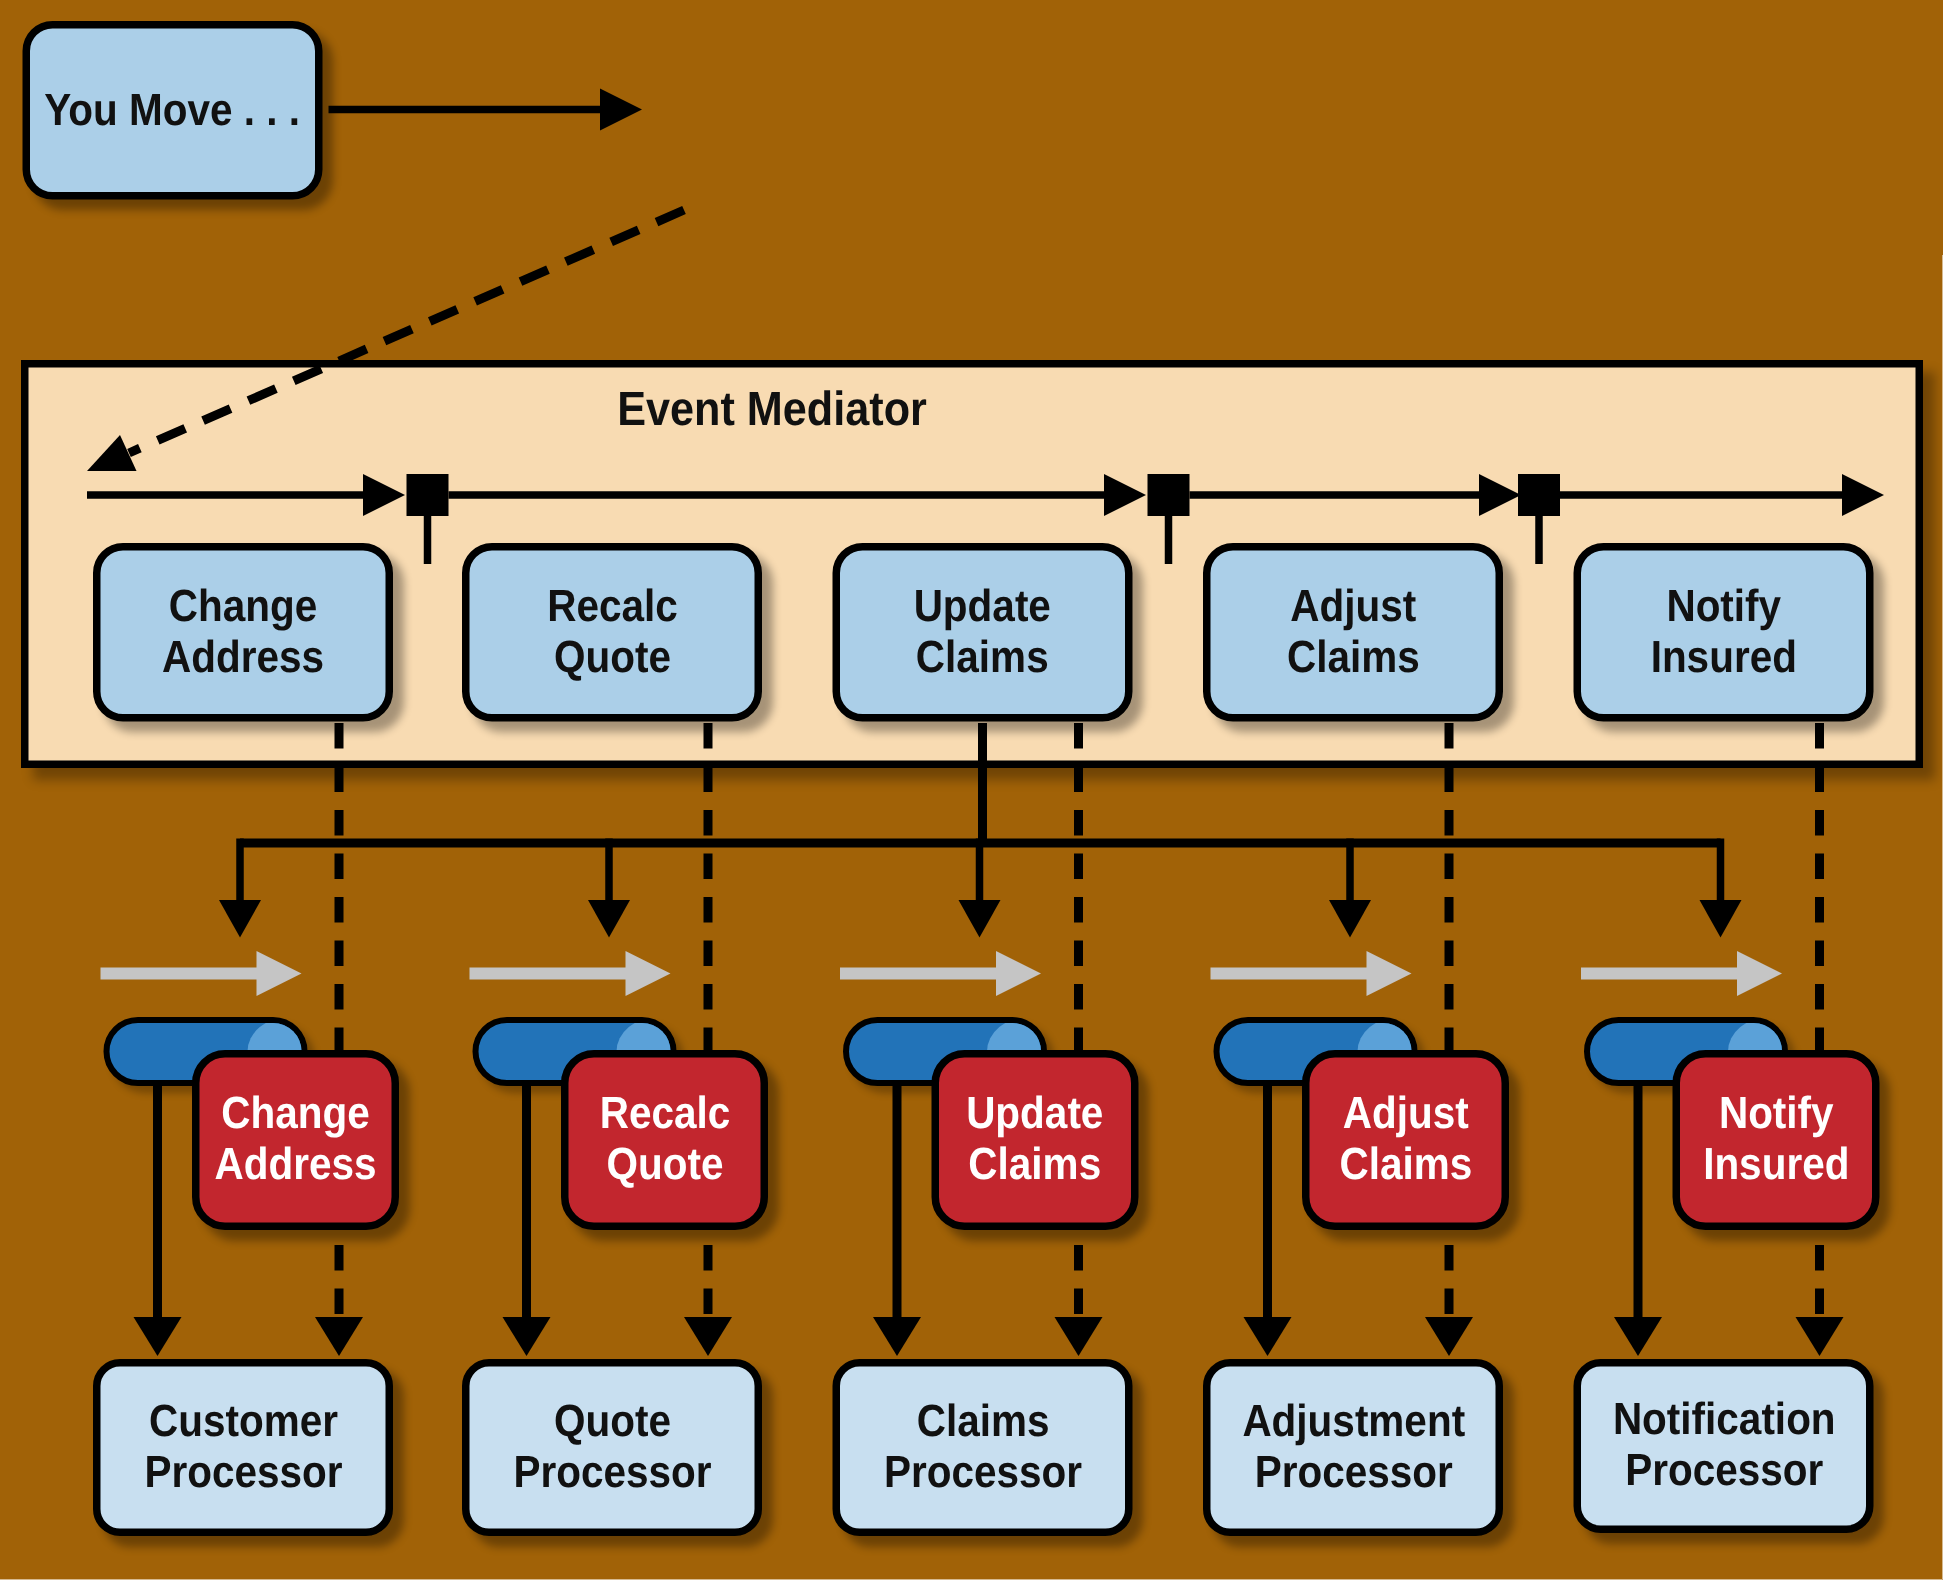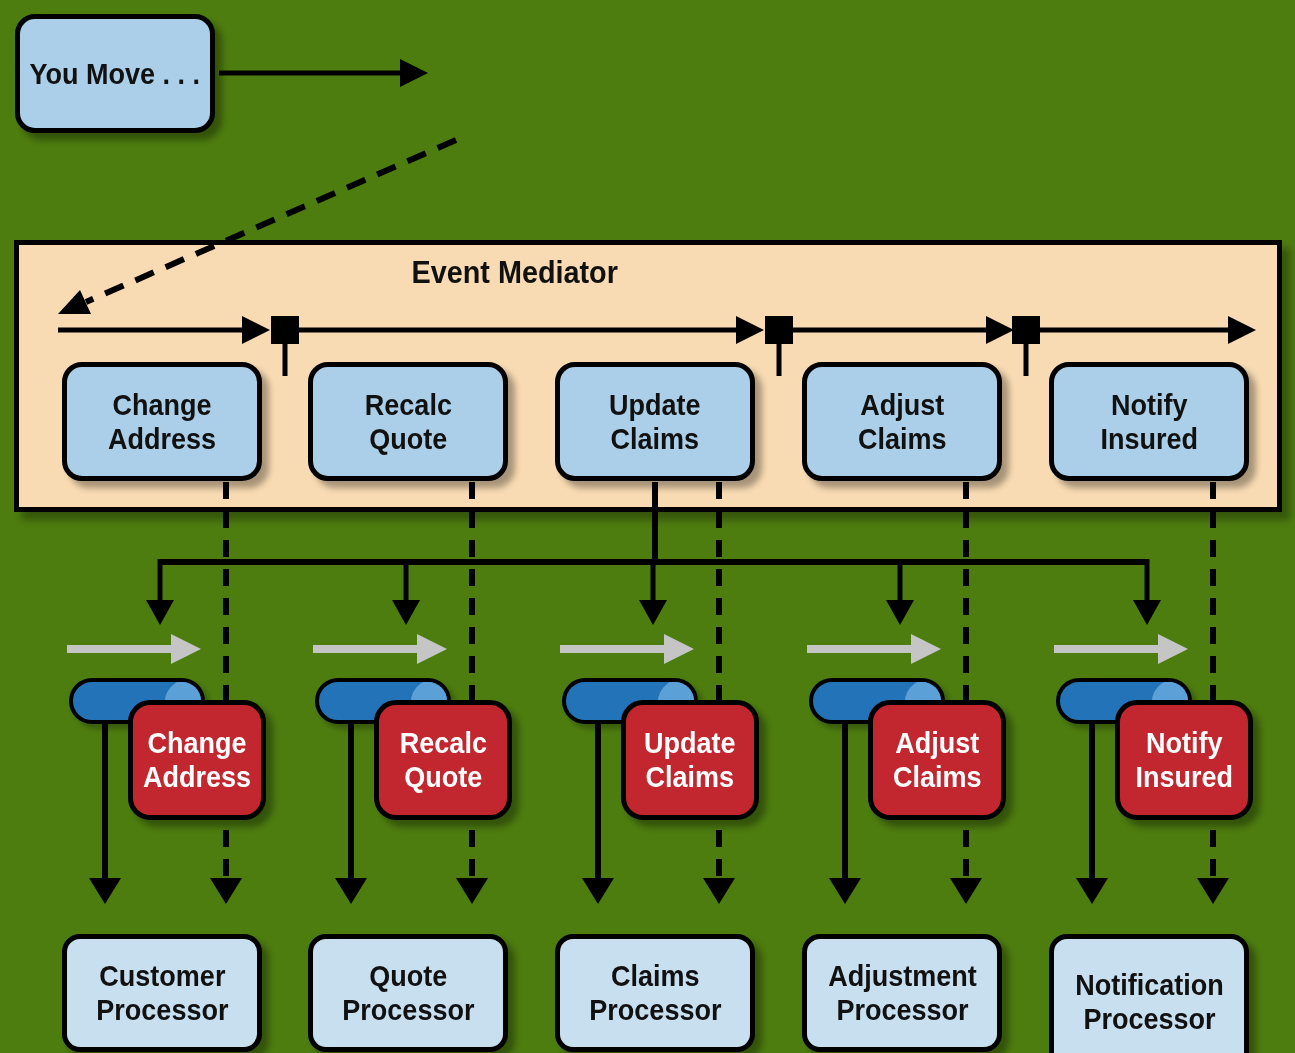--- a/index.html
+++ b/index.html
@@ -1,34 +1,34 @@
 <!DOCTYPE html>
 <html style="--box-blue: #abcfe8; --processor-blue: #c8dff0; --event-red: #c2262e; --mediator-tan: #f8dbb2; --cylinder-body-blue: #2273b8; --cylinder-cap-blue: #5ba1d8; --flow-gray: #c5c5c5; --line-black: #000000; --text-light: #ffffff;"><head>
 <meta charset="utf-8">
 <style>
   html,body{margin:0;padding:0;background:#fff;}
   #canvas{
-    position:relative;width:1295px;height:1053px;background:#4d7c0f;overflow:hidden;
+    position:relative;width:1295px;height:1053px;background:#a16207;overflow:hidden;
     font-family:"Liberation Sans", sans-serif;color:#111;
   }
   .box{
     position:absolute;box-sizing:border-box;border:5px solid #000;
     display:flex;align-items:center;justify-content:center;text-align:center;
   }
   .label{
     white-space:pre-line;font-weight:bold;line-height:1.13;
     transform:scaleX(.9);transform-origin:center;
   }
   .blue-box{
     background:var(--box-blue,#abcfe8);border-radius:20px;
     box-shadow:7px 7px 6px rgba(0,0,0,.33);z-index:2;font-size:30px;
   }
   .proc-box{
     background:var(--processor-blue,#c8dff0);border-radius:18px;
-    box-shadow:7px 7px 6px rgba(0,0,0,.33);z-index:2;font-size:30px;margin-top:28px;
+    box-shadow:7px 7px 6px rgba(0,0,0,.33);z-index:2;font-size:30px;
   }
   .red-box{
     background:var(--event-red,#c2262e);color:var(--text-light,#fff);
     border-radius:22px;box-shadow:7px 7px 6px rgba(0,0,0,.33);z-index:5;font-size:30px;
   }
   .mediator-container{
     position:absolute;left:14px;top:240px;width:1268px;height:272px;
     box-sizing:border-box;border:5px solid #000;background:var(--mediator-tan,#f8dbb2);
     box-shadow:8px 8px 7px rgba(0,0,0,.30);z-index:1;
   }
@@ -96,21 +96,21 @@
 Processor</span>
     </div>
   <div class="box proc-box" style="left:555px;top:906px;width:200px;height:118px;">
     <span class="label">Claims
 Processor</span>
     </div>
   <div class="box proc-box" style="left:802px;top:906px;width:200px;height:118px;">
     <span class="label">Adjustment
 Processor</span>
     </div>
-  <div class="box proc-box" style="left:1049px;top:906px;width:200px;height:136px;">
+  <div class="box proc-box" style="left:1049px;top:906px;width:200px;height:116px;">
     <span class="label">Notification
 Processor</span>
     </div>
 
   <svg class="connectors" width="1295" height="1053" viewBox="0 0 1295 1053">
 
     <g>
       <line class="k-line" x1="219" y1="73" x2="400" y2="73" stroke-width="5"></line>
       <polygon class="k-fill" points="400,59 400,87 428,73"></polygon>
     </g>

